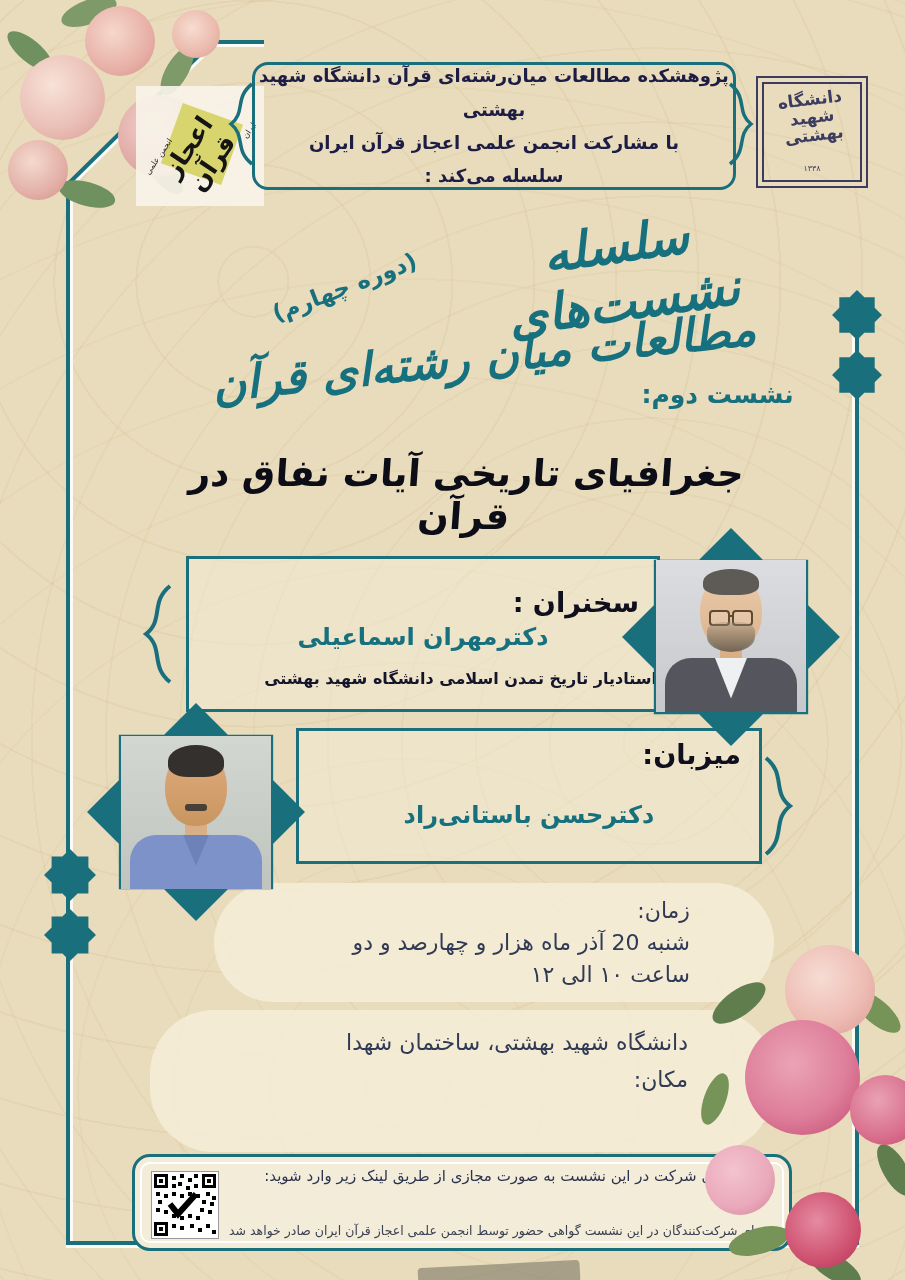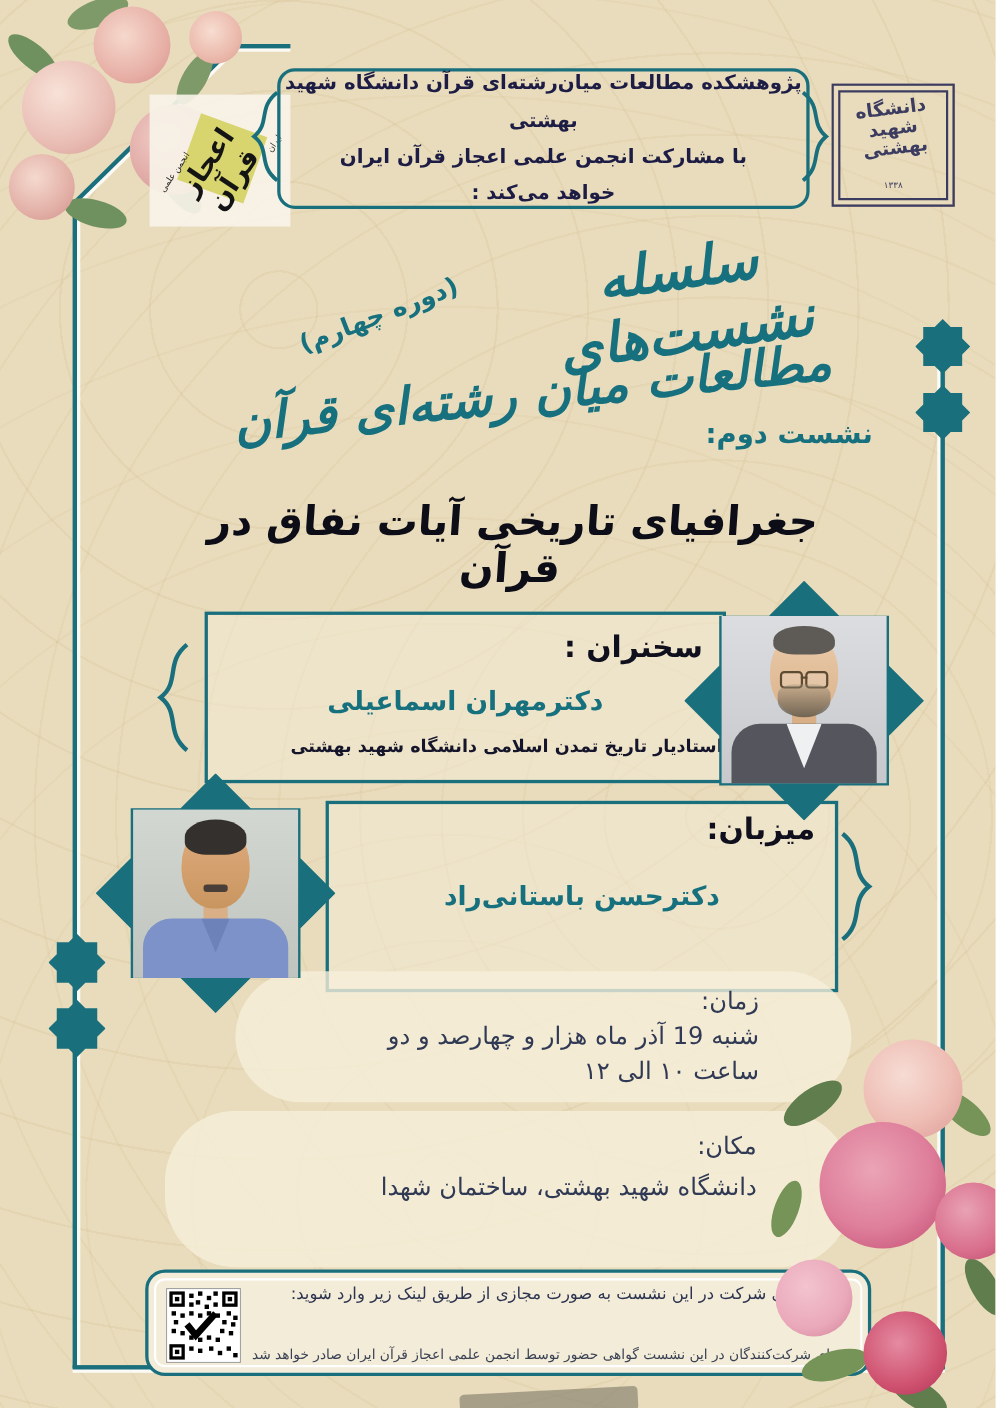--- a/index.html
+++ b/index.html
@@ -57,22 +57,22 @@
   #title-period{left:252px;top:274px;width:185px;transform:rotate(-21deg);color:#17707e;
     font-size:23px;font-weight:bold;text-align:center;z-index:2;}
   #title-main{left:178px;top:330px;width:612px;transform:rotate(-6deg);color:#17707e;
     font-size:46px;font-weight:bold;font-style:italic;text-align:center;z-index:2;}
   #session-label{left:635px;top:380px;width:165px;color:#17707e;font-size:25px;font-weight:bold;text-align:center;z-index:2;}
   #topic{left:140px;top:452px;width:650px;color:#0d0d18;font-size:37px;font-weight:bold;text-align:center;
     transform:skewX(-4deg);z-index:2;}
   
   .banner{position:absolute;border:3px solid #1a6f7d;background:rgba(243,235,212,.55);z-index:2;box-sizing:border-box;}
   #speaker-box{left:186px;top:556px;width:474px;height:156px;}
-  #host-box{left:296px;top:728px;width:466px;height:174px;}
-  .b-label{position:absolute;right:18px;top:14px;font-size:27px;font-weight:bold;color:#0f0f1e;}
+  #host-box{left:296px;top:728px;width:466px;height:136px;}
+  .b-label{position:absolute;right:18px;top:28px;font-size:27px;font-weight:bold;color:#0f0f1e;}
   .b-name{position:absolute;left:0;right:0;top:64px;text-align:center;color:#17707e;font-size:24px;font-weight:bold;}
   .b-aff{position:absolute;left:0;right:0;top:110px;text-align:right;color:#14142a;font-size:16px;font-weight:bold;}
   #host-box .b-label{top:8px;}
   #host-box .b-name{top:58px;margin-top:12px;}
   #host-box .b-aff{top:104px;}
   .side-bracket{position:absolute;z-index:3;}
   
   .photo{position:absolute;overflow:hidden;z-index:4;background:linear-gradient(#dcdde0,#c6c8cc);}
   #photo-speaker{left:656px;top:560px;width:150px;height:152px;}
   #photo-host{left:121px;top:736px;width:150px;height:153px;background:linear-gradient(#d3d7d2,#bfc4bf);}
@@ -139,21 +139,21 @@
   <div class="abs" id="assoc-logo">
     <div class="assoc-diamond"></div>
     <div class="assoc-small-top">انجمن علمی</div>
     <div class="assoc-main">اعجاز قرآن</div>
     <div class="assoc-small-bottom">ایران</div>
   </div>
 
   <div class="abs" id="header-box">
     <div class="header-line">پژوهشکده مطالعات میان‌رشته‌ای قرآن دانشگاه شهید بهشتی</div>
     <div class="header-line">با مشارکت انجمن علمی اعجاز قرآن ایران</div>
-    <div class="header-line">خواهد می‌کند :</div>
+    <div class="header-line">سلسله می‌کند :</div>
   </div>
   <svg class="hdr-bracket" style="left:228px;top:82px;" width="26" height="84" viewBox="0 0 26 84">
     <path d="M24 2 C6 16 18 30 3 42 C18 54 6 68 24 82" fill="none" stroke="#1a6f7d" stroke-width="3.5"></path>
   </svg>
   <svg class="hdr-bracket" style="left:728px;top:82px;transform:scaleX(-1);" width="26" height="84" viewBox="0 0 26 84">
     <path d="M24 2 C6 16 18 30 3 42 C18 54 6 68 24 82" fill="none" stroke="#1a6f7d" stroke-width="3.5"></path>
   </svg>
 
   <div class="abs" id="sbu-logo">
     <div class="sbu-name">دانشگاه شهید بهشتی</div>
@@ -205,27 +205,27 @@
       <div class="p-shirt"></div>
     </div>
     <div class="p-head">
       <div class="p-hair"></div>
       <div class="p-mustache"></div>
     </div>
   </div>
 
   <div class="pill" id="time-box">
     <div>زمان:</div>
-    <div>شنبه 19 آذر ماه هزار و چهارصد و دو</div>
+    <div>شنبه 20 آذر ماه هزار و چهارصد و دو</div>
     <div>ساعت ۱۰ الی ۱۲</div>
   </div>
 
   <div class="pill" id="loc-box">
+    <div>دانشگاه شهید بهشتی، ساختمان شهدا</div>
     <div>مکان:</div>
-    <div>دانشگاه شهید بهشتی، ساختمان شهدا</div>
   </div>
 
   <div class="abs" id="footer-box">
     <svg class="qr" viewBox="0 0 33 33">
       <rect x="0" y="0" width="33" height="33" fill="#fff"></rect>
       <rect x="1" y="1" width="7" height="7" fill="#000"></rect>
         <rect x="2.5" y="2.5" width="4" height="4" fill="#fff"></rect>
         <rect x="3.5" y="3.5" width="2" height="2" fill="#000"></rect>
       <rect x="25" y="1" width="7" height="7" fill="#000"></rect>
         <rect x="26.5" y="2.5" width="4" height="4" fill="#fff"></rect>

